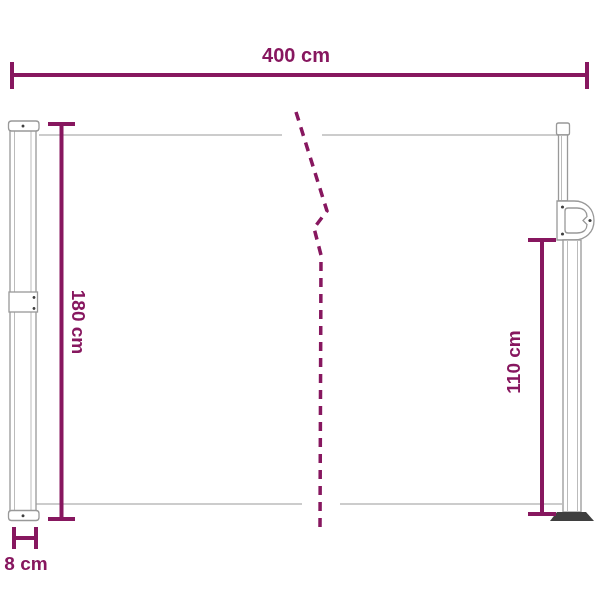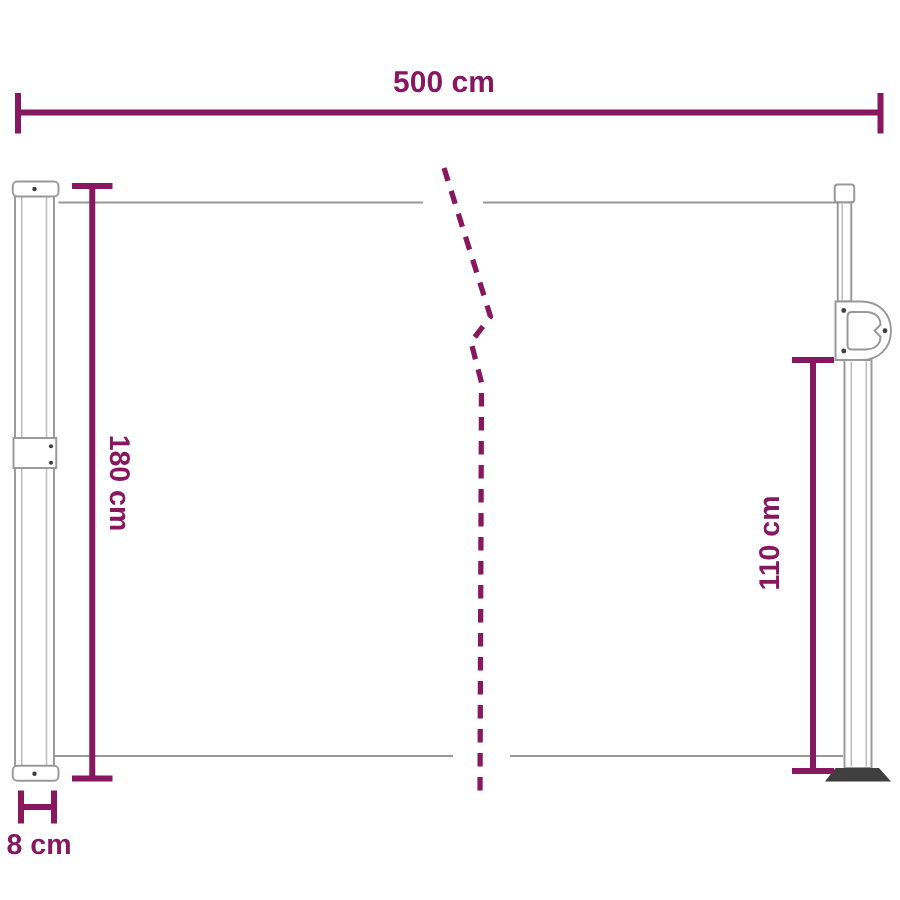--- a/index.html
+++ b/index.html
@@ -89,21 +89,21 @@
       <line class="mag" x1="528" y1="514" x2="556" y2="514" stroke-width="4"></line>
     </g>
 
     <g>
       <line class="mag" x1="14" y1="538" x2="36" y2="538" stroke-width="4"></line>
       <line class="mag" x1="14" y1="527" x2="14" y2="549" stroke-width="4"></line>
       <line class="mag" x1="36" y1="527" x2="36" y2="549" stroke-width="4"></line>
     </g>
   </svg>
 
-  <div class="dim-label label-width">500 cm</div>
+  <div class="dim-label label-width">400 cm</div>
 
   <div class="dim-label label-height-left">180 cm</div>
 
   <div class="dim-label label-height-right">110 cm</div>
 
   <div class="dim-label label-depth">8 cm</div>
 
 </div>
 
 </body></html>

